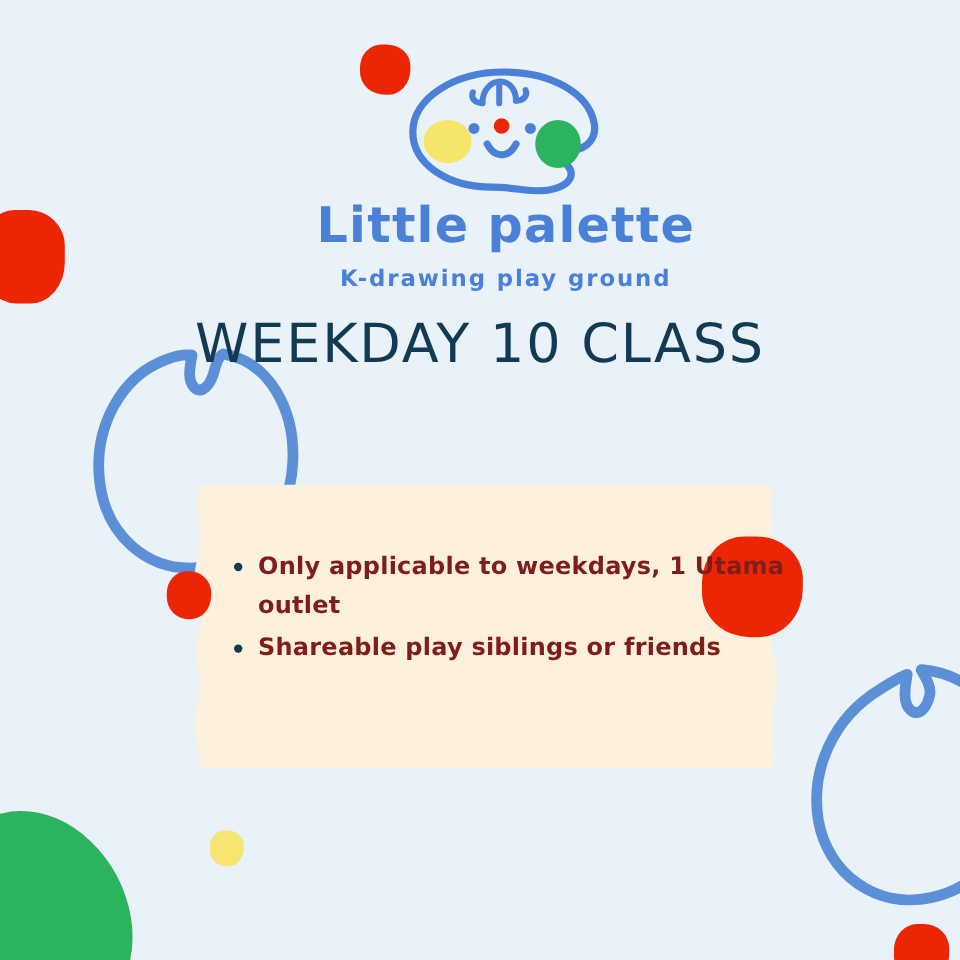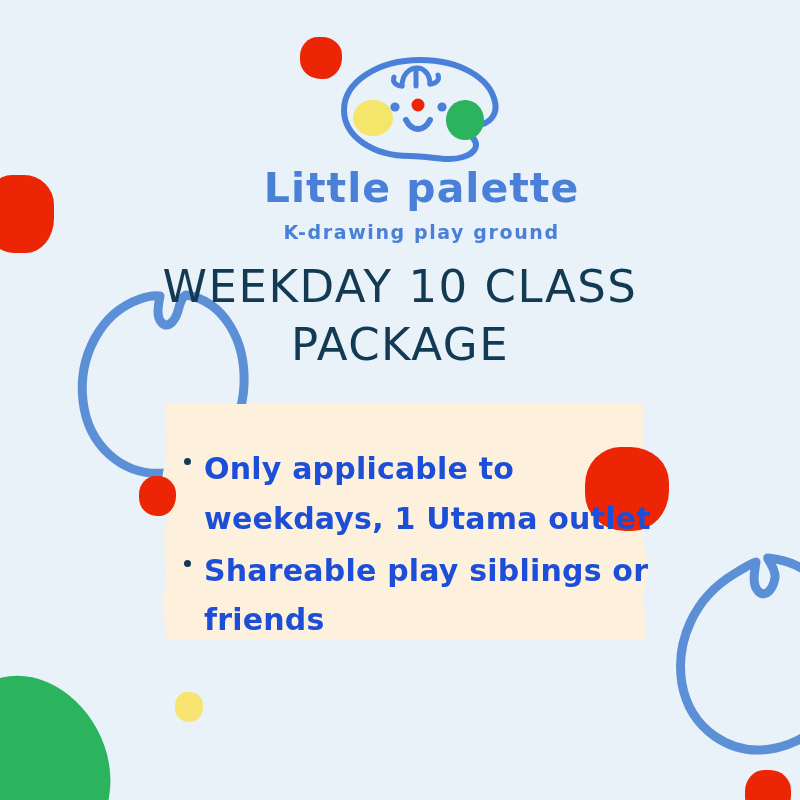--- a/index.html
+++ b/index.html
@@ -100,25 +100,25 @@
 
   
   .banner{
     position:absolute;left:148px;top:398px;
     width:520px;height:248px;
   }
   .banner svg{display:block;width:100%;height:100%;}
 
   .banner-list{
     position:absolute;left:178px;top:440px;width:500px;
-    margin:4px;padding:0;list-style:none;
-    color:#1d4ed8;
+    margin:15px;padding:0;list-style:none;
+    color:#7f1d1d;
     font-family:"DejaVu Sans", sans-serif;
     font-weight:700;
-    font-size:30px;
+    font-size:20px;
     line-height:1.66;
     letter-spacing:0.2px;
   }
   .banner-list li{
     position:relative;
     padding-left:22px;
     margin-bottom:2px;
   }
   .banner-list li::before{
     content:"";
@@ -173,21 +173,20 @@
 
       <ellipse cx="41" cy="66" rx="20" ry="18" fill="#f5e56b"></ellipse>
       <ellipse cx="133" cy="68" rx="19" ry="20" fill="#2cb35e"></ellipse>
     </svg>
     <div class="brand-name">Little palette</div>
     <div class="brand-tag">K-drawing play ground</div>
   </div>
 
   <div class="headline">
     <div>WEEKDAY 10 CLASS</div>
-    <div>PACKAGE</div>
   </div>
 
   <div class="banner">
     <svg viewBox="0 0 520 248" preserveAspectRatio="none">
       <path d="M18 6 C14 30 22 48 16 70 C10 92 24 104 18 126
                C12 150 22 168 16 192 C11 214 20 228 18 242
                L496 242 C500 220 492 204 498 182 C504 158 490 146 496 122
                C502 98 488 86 494 62 C499 40 492 24 496 6 Z" fill="#fdf0dc"></path>
     </svg>
   </div>

